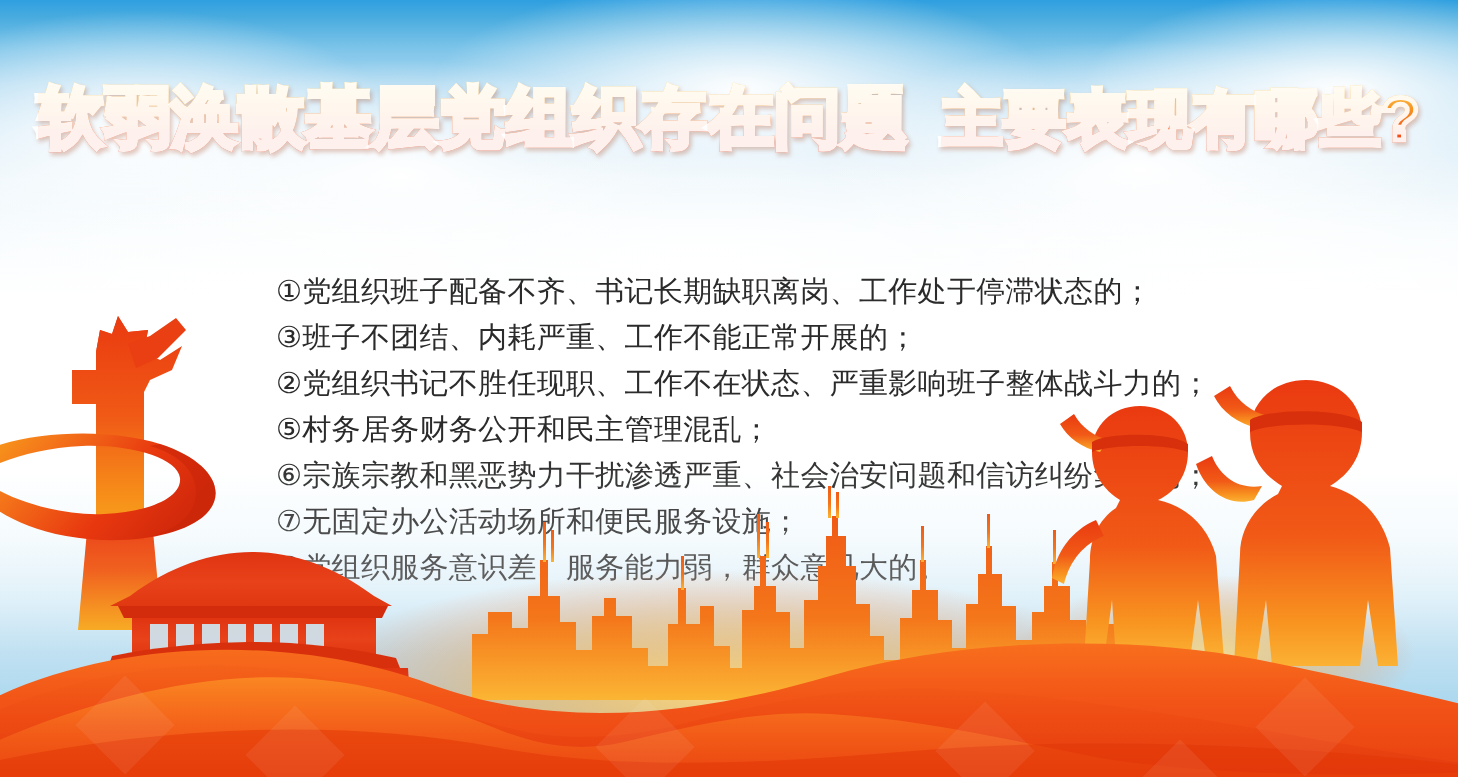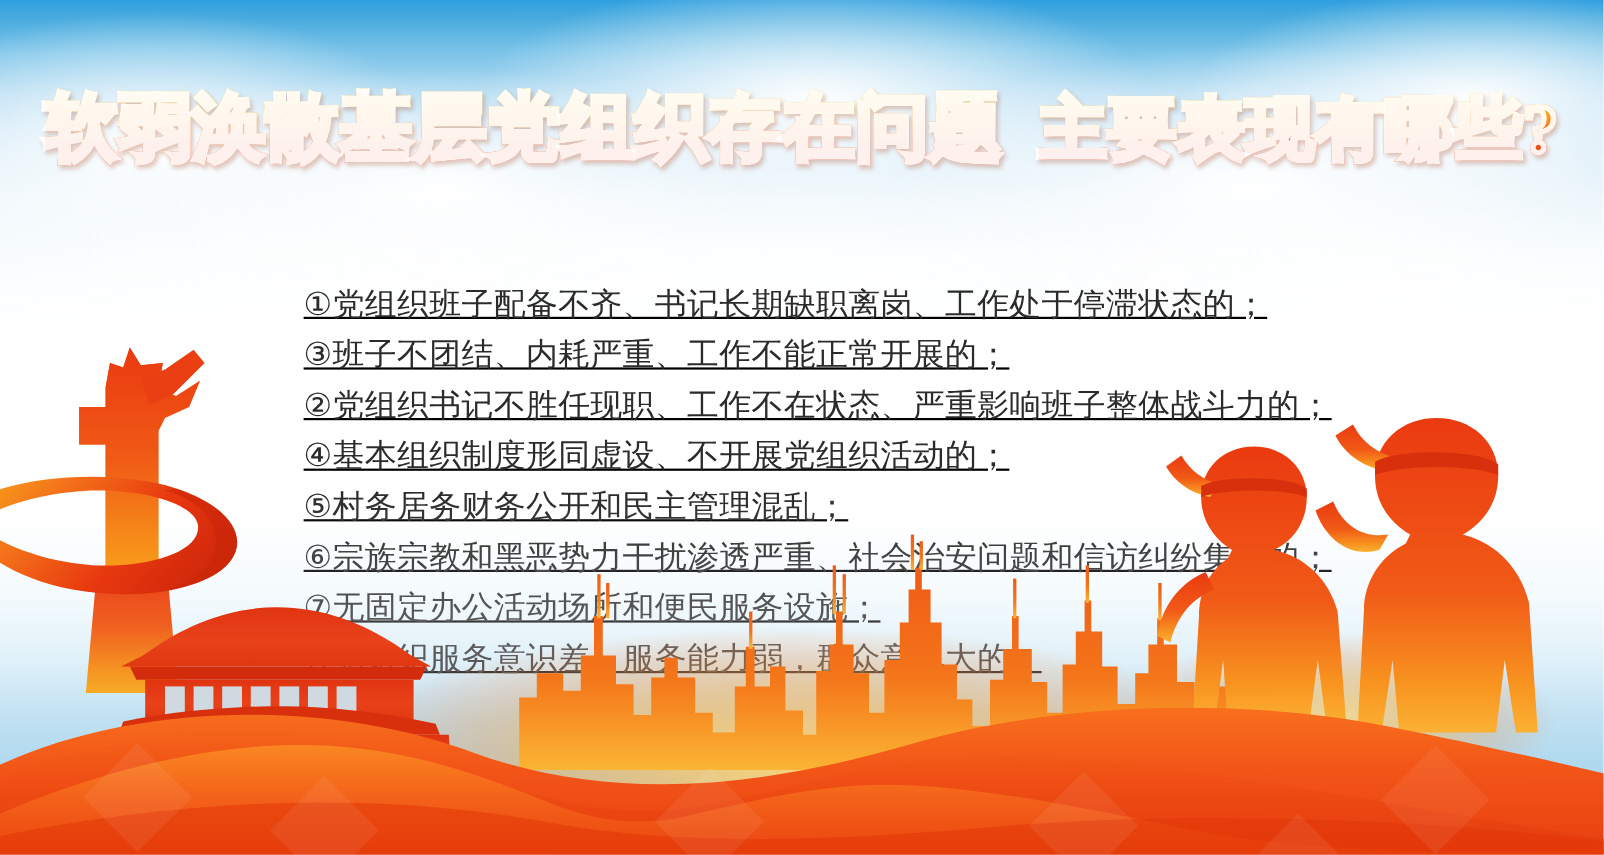--- a/index.html
+++ b/index.html
@@ -58,21 +58,21 @@
 
   
   .title-block {
     position: absolute;
     left: 0; top: 78px;
     width: 1458px;
     text-align: center;
     pointer-events: none;
   }
   .title-line {
-    font-family: Liberation Serif, serif;
+    font-family: Liberation Sans, sans-serif;
     font-weight: bold;
     font-size: 66px;
     line-height: 78px;
     letter-spacing: 1px;
     background: linear-gradient(to bottom,
         #fde08a 0%,
         #fbc24a 16%,
         #f79220 38%,
         #f0541a 66%,
         #e8391a 100%);
@@ -82,24 +82,23 @@
     -webkit-text-fill-color: transparent;
     display: inline-block;
     paint-order: stroke fill;
     -webkit-text-stroke: 5px rgba(255,255,255,0.92);
     filter: drop-shadow(2px 3px 2px rgba(160,60,20,0.28));
   }
   .title-line.l2 { font-size: 62px; margin-left: 27px; }
 
   .body-block {
     position: absolute;
-    left: 276px; top: 253px;
+    left: 276px; top: 268px;
     width: 1010px;
     pointer-events: none;
-    text-decoration: underline;
   }
   .body-line {
     font-family: "DejaVu Sans", "Liberation Sans", sans-serif;
     font-size: 29px;
     line-height: 46px;
     color: #2b2b2b;
     white-space: nowrap;
     letter-spacing: 0.3px;
   }
 
@@ -207,21 +206,20 @@
 
   <div class="title-block">
     <div class="title-line l1">软弱涣散基层党组织存在问题</div>
     <div class="title-line l2">主要表现有哪些?</div>
   </div>
 
   <div class="body-block">
     <div class="body-line">①党组织班子配备不齐、书记长期缺职离岗、工作处于停滞状态的；</div>
     <div class="body-line">③班子不团结、内耗严重、工作不能正常开展的；</div>
     <div class="body-line">②党组织书记不胜任现职、工作不在状态、严重影响班子整体战斗力的；</div>
-    <div class="body-line">④基本组织制度形同虚设、不开展党组织活动的；</div>
     <div class="body-line">⑤村务居务财务公开和民主管理混乱；</div>
     <div class="body-line">⑥宗族宗教和黑恶势力干扰渗透严重、社会治安问题和信访纠纷集中的；</div>
     <div class="body-line">⑦无固定办公活动场所和便民服务设施；</div>
     <div class="body-line">⑧党组织服务意识差、服务能力弱，群众意见大的。</div>
   </div>
 
   <svg class="art art-front" viewBox="0 0 1458 777" preserveAspectRatio="none">
 
     <ellipse cx="720" cy="690" rx="430" ry="120" fill="url(#gGlow)"></ellipse>
     <ellipse cx="1215" cy="655" rx="200" ry="80" fill="url(#gGlow)" opacity="0.8"></ellipse>

